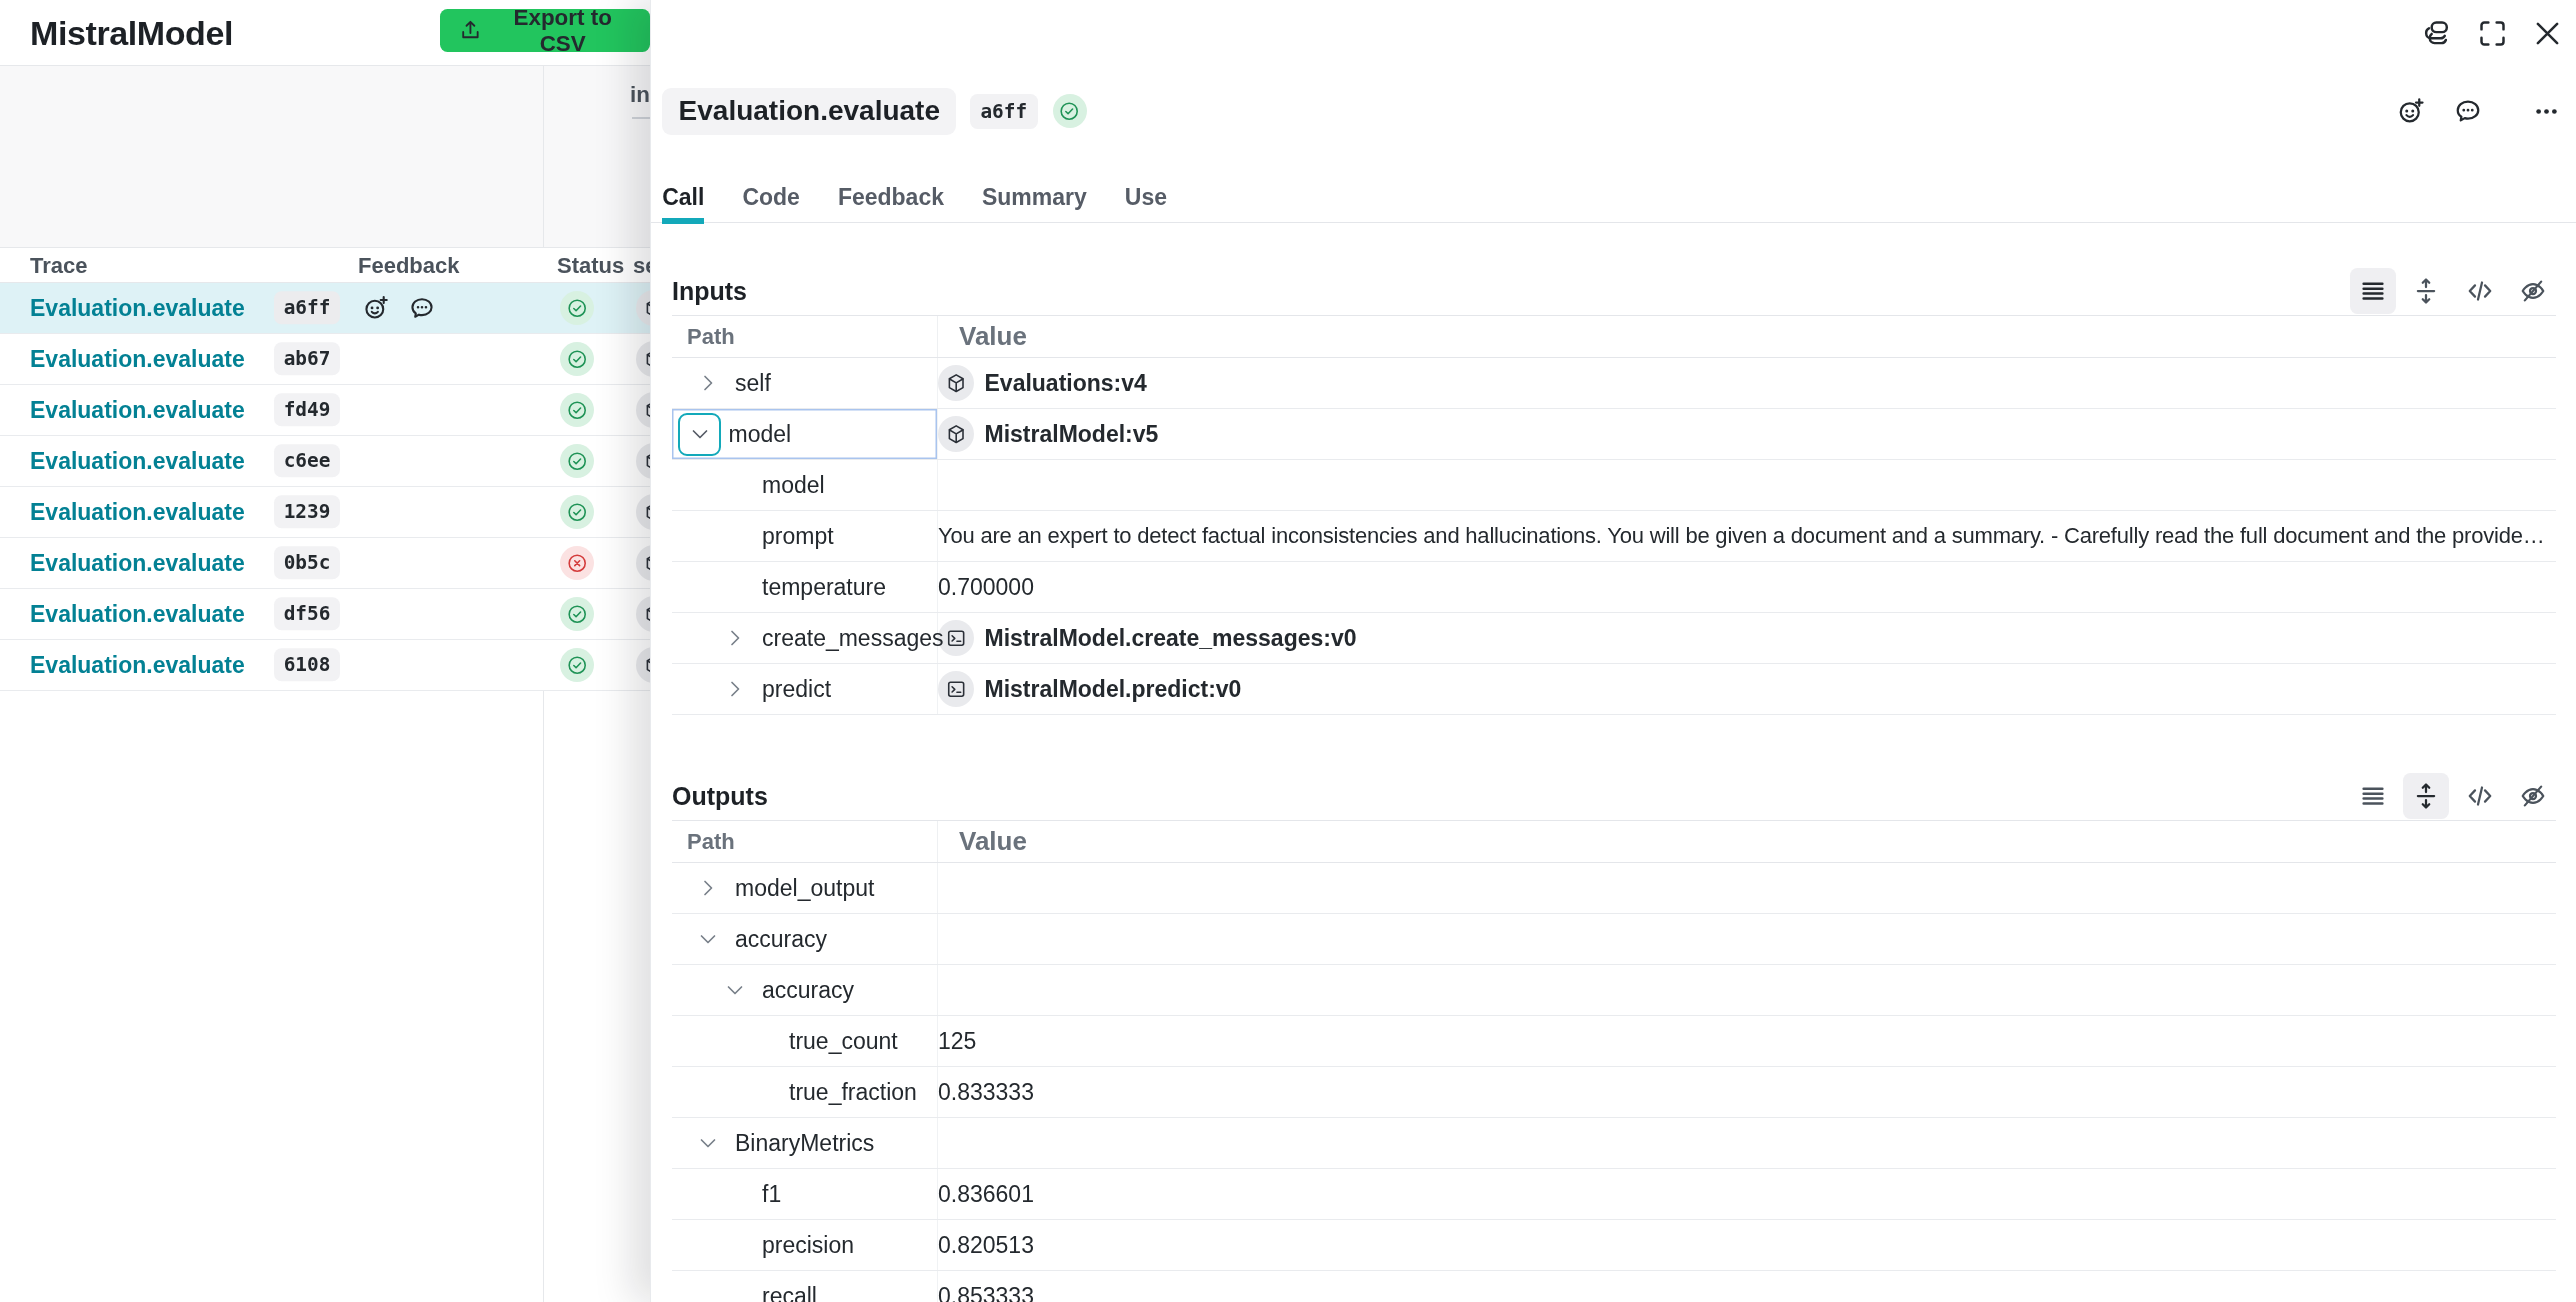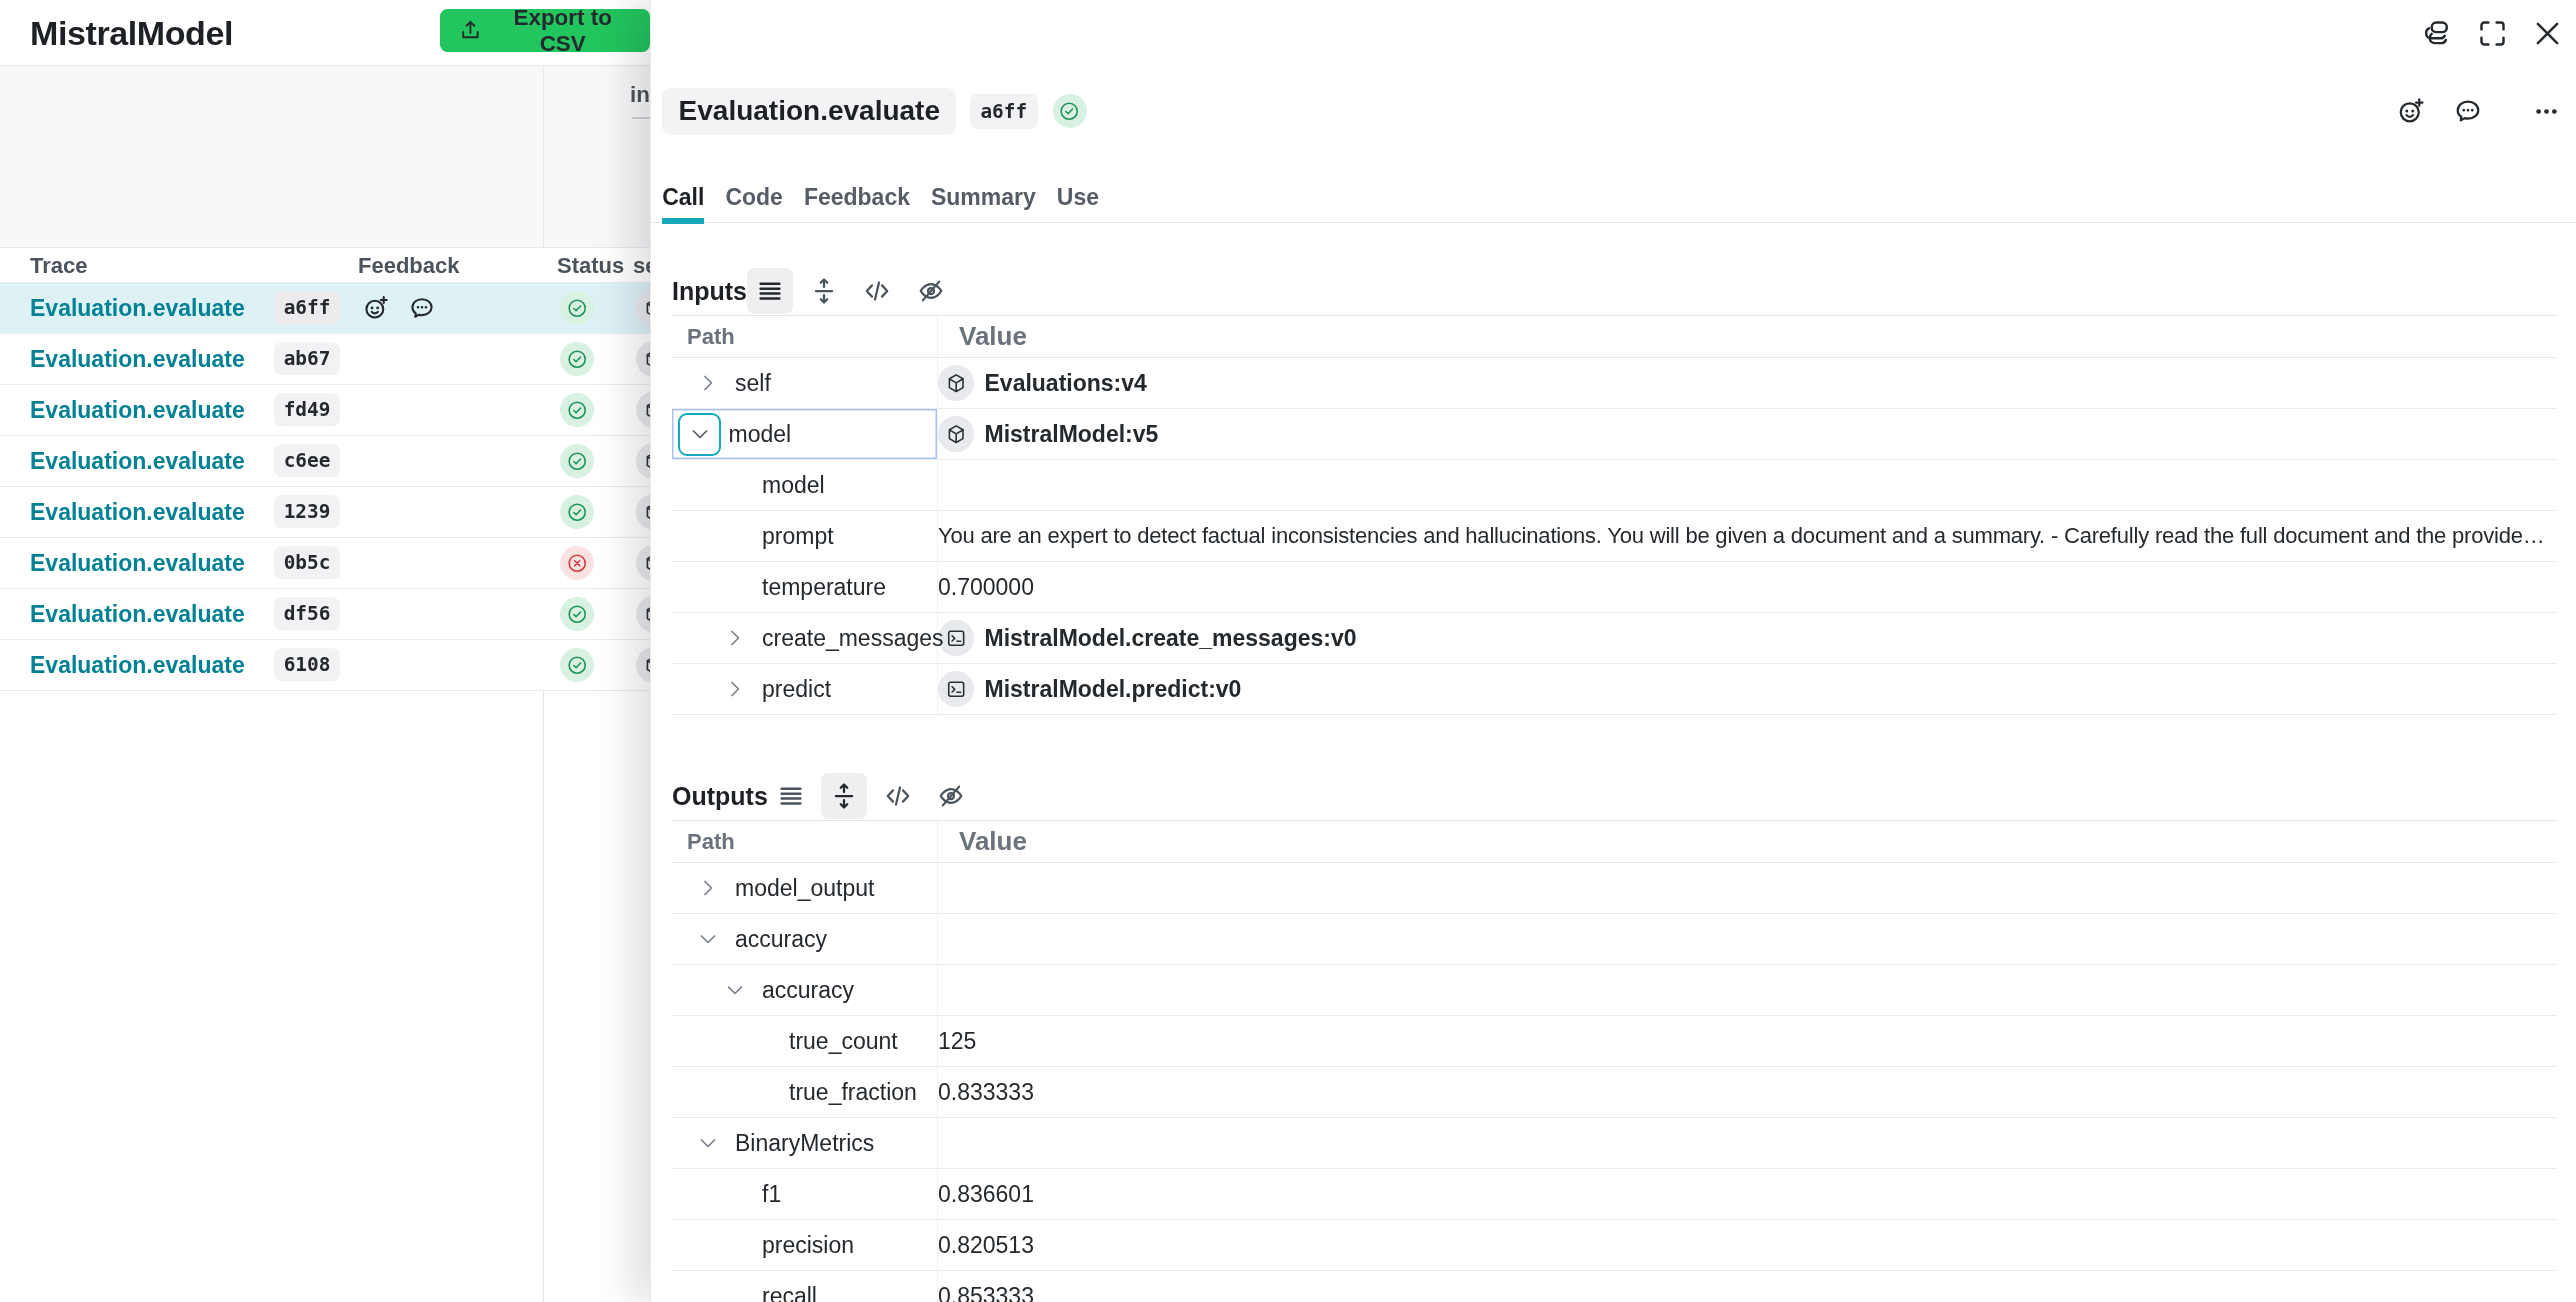--- a/index.html
+++ b/index.html
@@ -57,27 +57,27 @@
   .tchip{background:#f3f3f5;border-radius:9px;padding:7.5px 16.4px;font-size:28px;font-weight:600;color:#1d2126;}
   .pbadge{margin-left:13.5px;font-size:19.4px;font-weight:700;background:#f2f2f4;color:#24292e;padding:6px 10.5px;border-radius:7.5px;}
   .pstatus{margin-left:15px;width:34px;height:34px;border-radius:50%;background:#d8f1e1;color:#1f9356;
     display:flex;align-items:center;justify-content:center;}
   .pstatus svg{width:22.4px;height:22.4px;}
   .ptitle-icons{margin-left:auto;display:flex;align-items:center;gap:21px;color:#24292e;}
   .ptitle-icons .pibtn svg{width:30px;height:30px;}
   .more-btn{margin-left:22.4px;}
 
   .tabs{position:absolute;left:0;right:0;top:172px;height:51px;border-bottom:1.5px solid #e4e6ea;
-    display:flex;gap:21px;padding-left:11.2px;}
+    display:flex;gap:38px;padding-left:11.2px;}
   .tab{position:relative;display:flex;align-items:center;font-size:23px;font-weight:600;color:#565c66;cursor:pointer;background:none;border:none;}
   .tab.active{color:#1d2126;}
   .tab.active::after{content:"";position:absolute;left:0;right:0;bottom:-1.5px;height:6px;background:#13a9ba;}
 
   .content{position:absolute;left:0;right:0;top:224px;bottom:0;overflow:hidden;padding:0 20px 0 21px;}
-  .sec-head{display:flex;align-items:center;justify-content:flex-start;height:48px;margin-top:43px;}
+  .sec-head{display:flex;align-items:center;justify-content:space-between;height:48px;margin-top:43px;}
   .sec-head.second{margin-top:57px;}
   .sec-title{font-size:25px;font-weight:700;color:#1d2126;}
   .toolbar{display:flex;gap:7.5px;}
   .tbtn{width:46px;height:46px;border-radius:7.5px;background:none;border:none;color:#4b535c;cursor:pointer;
     display:flex;align-items:center;justify-content:center;}
   .tbtn.active{background:#efeff2;color:#24292e;}
   .tbtn svg{width:30px;height:30px;}
 
   .ptable{border-top:0.7px solid #e4e6ea;}
   .phr{display:flex;height:42px;border-bottom:0.7px solid #e4e6ea;}

